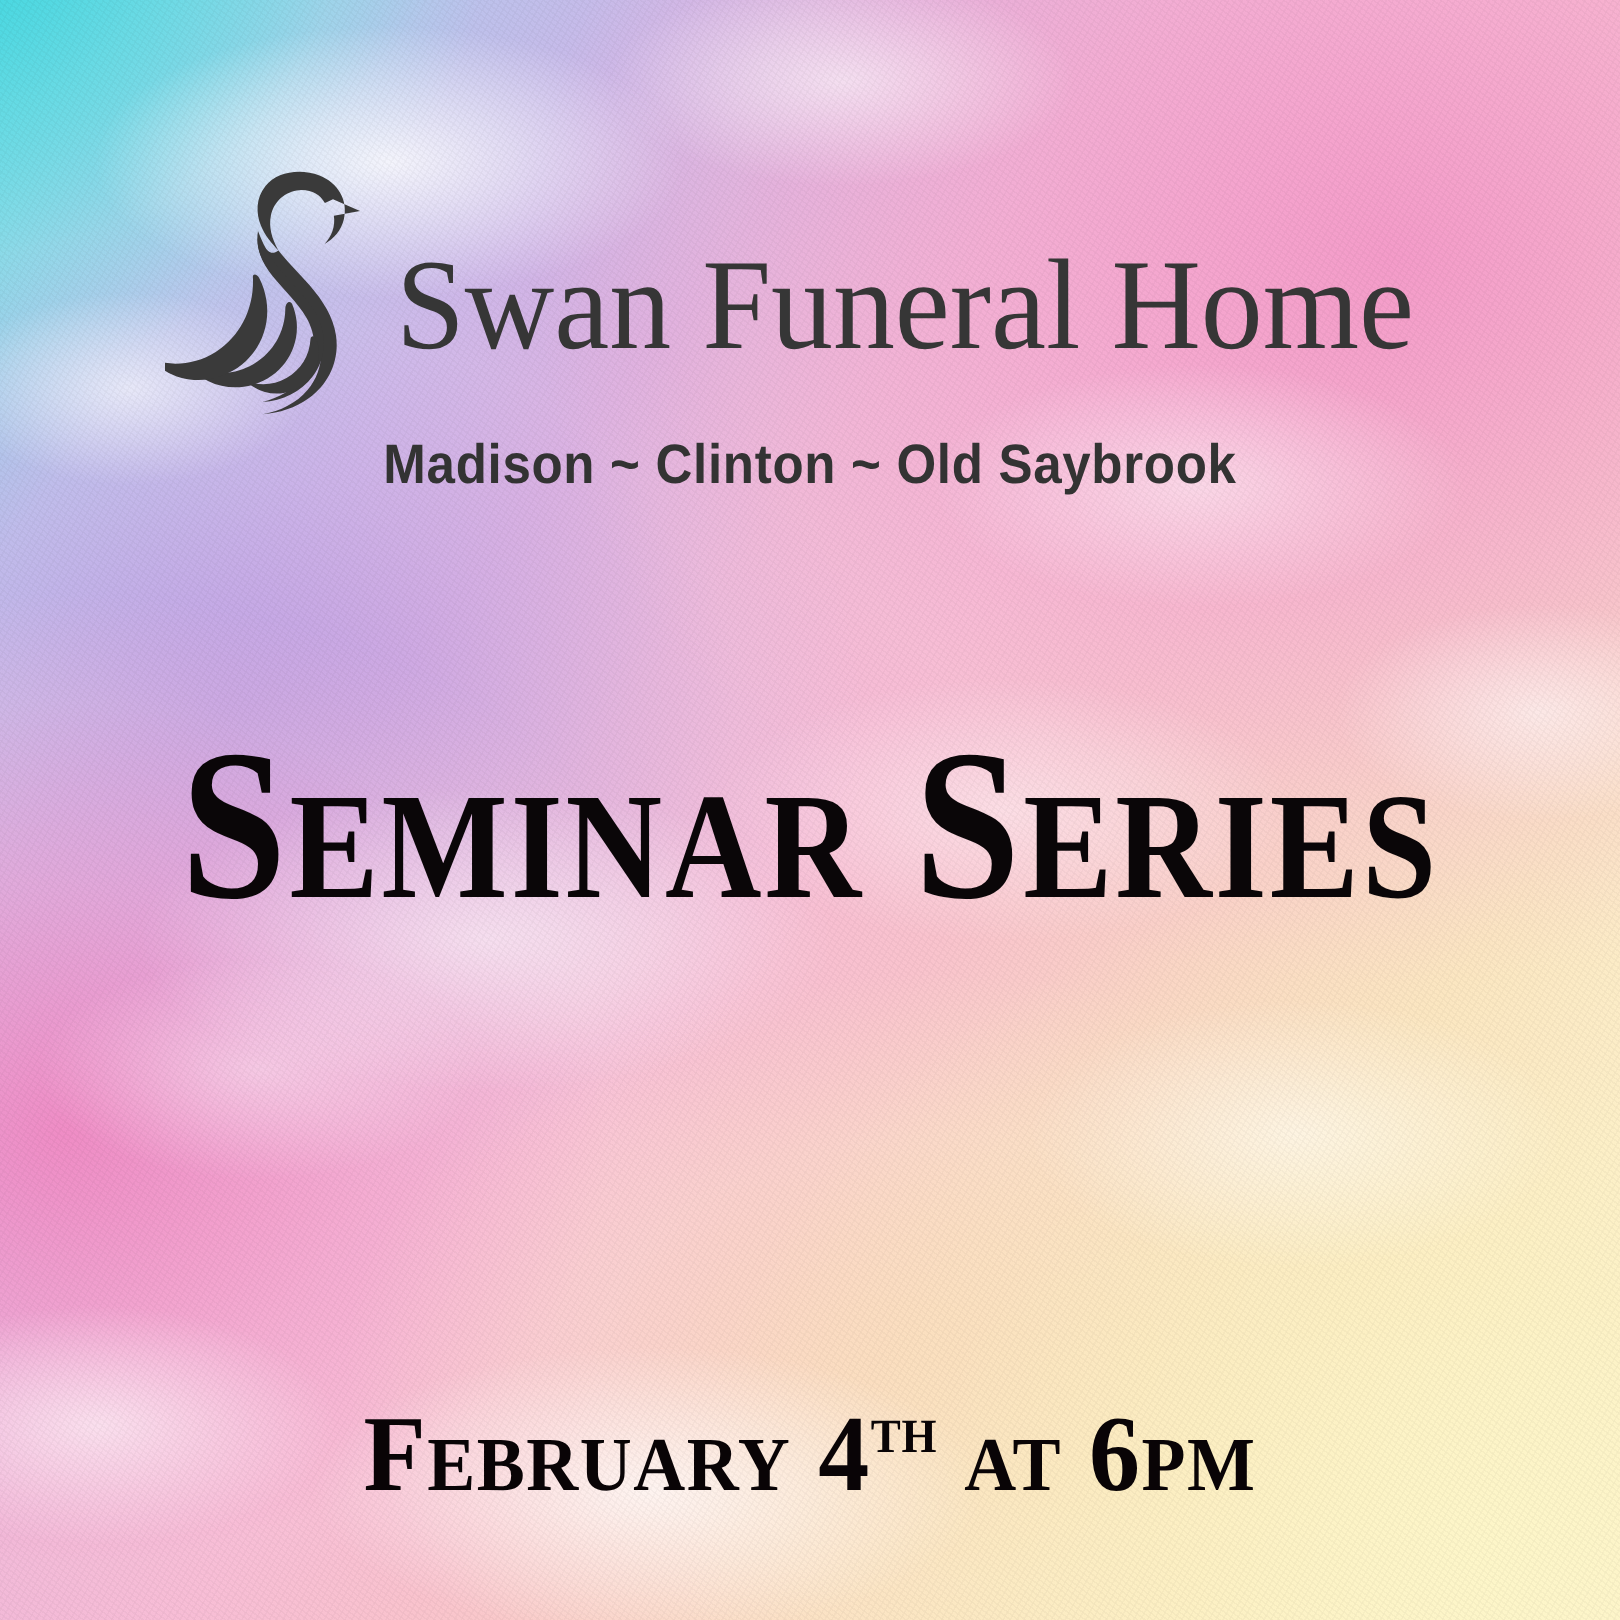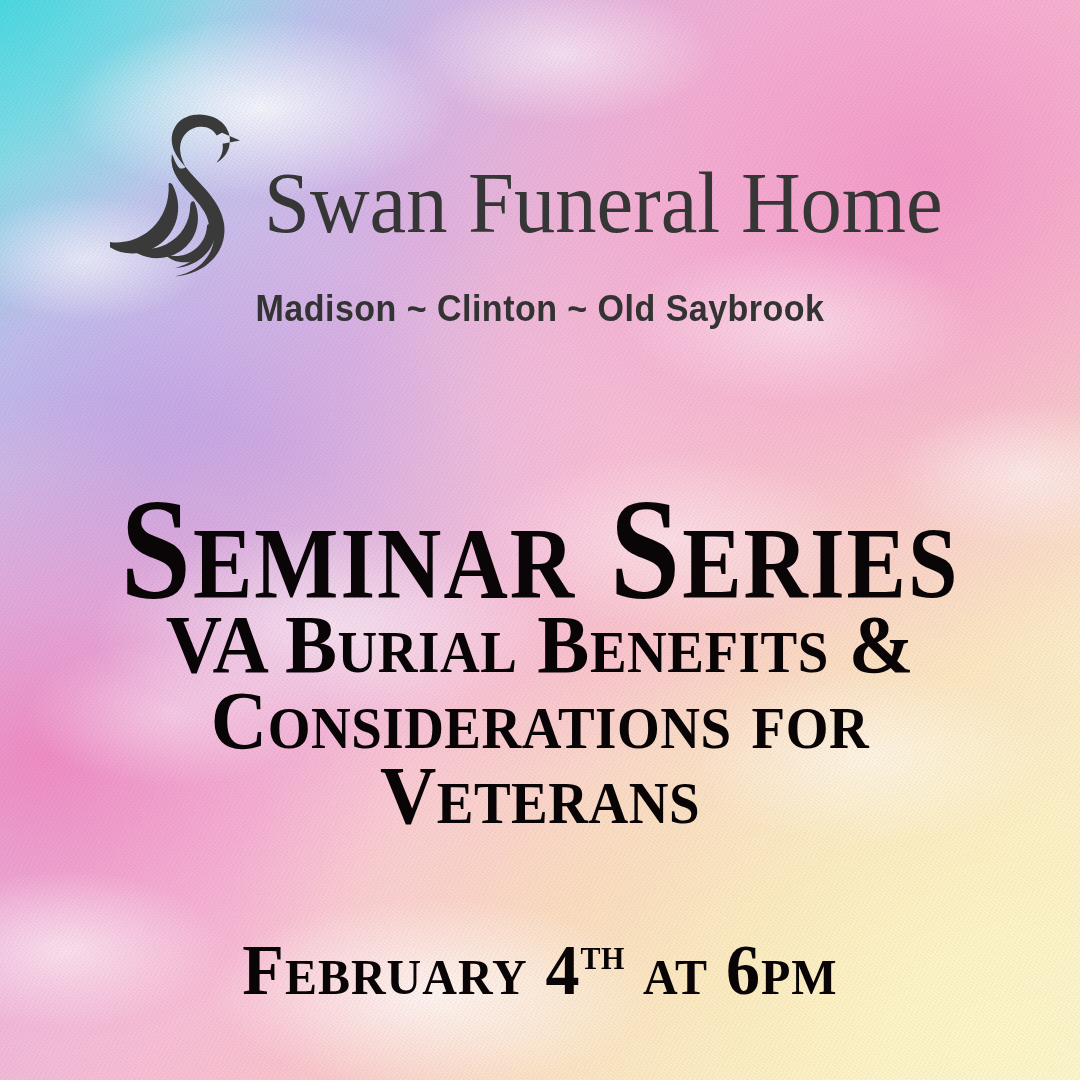--- a/index.html
+++ b/index.html
@@ -344,25 +344,20 @@
         </svg>
 
         <span id="brand-name">Swan Funeral Home</span>
       </div>
 
       <div id="brand-locations">Madison ~ Clinton ~ Old Saybrook</div>
     </div>
 
     <h1 id="headline">Seminar Series</h1>
 
-    <div id="subject">
-      <span class="subject-line line-1">VA Burial Benefits &amp;</span>
-      <span class="subject-line line-2">Considerations for</span>
-      <span class="subject-line line-3">Veterans</span>
-    </div>
 
     <div id="date-line">
       <span>February 4</span><span id="date-ordinal">th</span>
       <span>at 6pm</span>
     </div>
 
   </div>
 </div>
 
 </body></html>

